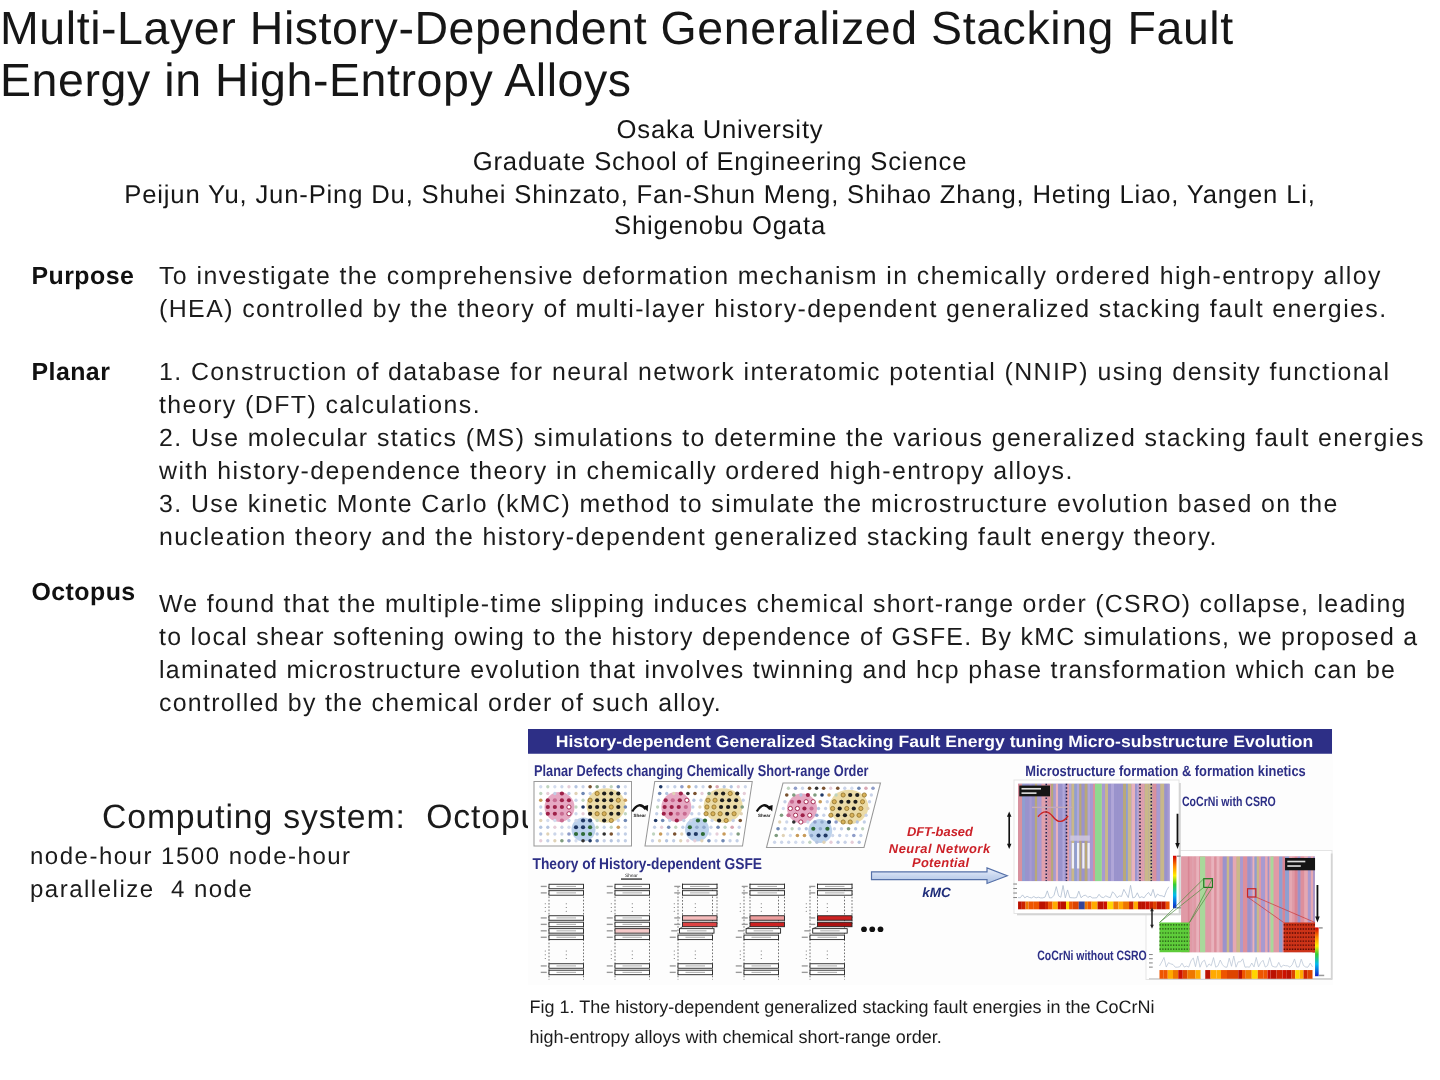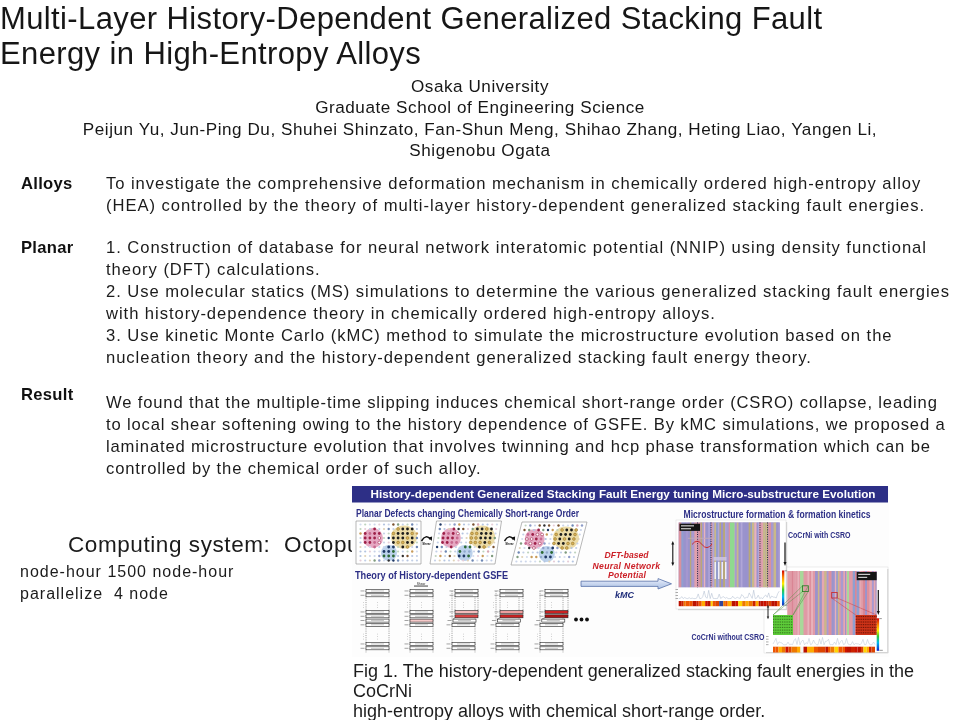--- a/index.html
+++ b/index.html
@@ -3,33 +3,33 @@
 <style>
 * { margin:0; padding:0; box-sizing:border-box; }
 html,body { width:960px; height:720px; background:#ffffff; font-family:"Liberation Sans", sans-serif; color:#1a1a1a; overflow:hidden; }
 .abs { position:absolute; }
 #title { left:0; top:0.5px; width:960px; font-size:31px; line-height:35px; letter-spacing:0.38px; color:#161616; }
 #sub { left:0; top:76px; width:960px; text-align:center; font-size:17.1px; line-height:21.3px; letter-spacing:0.55px; color:#161616; }
 .lbl { font-size:16.6px; font-weight:bold; letter-spacing:0.3px; color:#111; line-height:22px; }
 .body { font-size:16.6px; line-height:22px; letter-spacing:0.95px; color:#1b1b1b; }
 #comp1 { left:20px; top:532px; font-size:22.5px; line-height:26px; letter-spacing:0.58px; color:#1b1b1b;margin-left:48px; }
 #comp2 { left:20px; top:560.5px; font-size:16px; line-height:22.5px; letter-spacing:1.0px; color:#1b1b1b; }
-#cap { left:353px; top:661px; width:580px; font-size:18px; line-height:20px; letter-spacing:0px; color:#1c1c1c; }
+#cap { left:353px; top:661px; width:580px; font-size:12px; line-height:20px; letter-spacing:0px; color:#1c1c1c; }
 </style></head>
 <body>
 <div class="abs" id="title">Multi-Layer History-Dependent Generalized Stacking Fault<br>Energy in High-Entropy Alloys</div>
 <div class="abs" id="sub">Osaka University<br>Graduate School of Engineering Science<br>Peijun Yu, Jun-Ping Du, Shuhei Shinzato, Fan-Shun Meng, Shihao Zhang, Heting Liao, Yangen Li,<br>Shigenobu Ogata</div>
 
-<div class="abs lbl" style="left:21px; top:172.5px;">Alloys</div>
+<div class="abs lbl" style="left:21px; top:172.5px;">Purpose</div>
 <div class="abs body" style="left:106px; top:172.5px;">To investigate the comprehensive deformation mechanism in chemically ordered high-entropy alloy<br>(HEA) controlled by the theory of multi-layer history-dependent generalized stacking fault energies.</div>
 
 <div class="abs lbl" style="left:21px; top:236.7px;">Planar</div>
 <div class="abs body" style="left:106px; top:236.7px;">1. Construction of database for neural network interatomic potential (NNIP) using density functional<br>theory (DFT) calculations.<br>2. Use molecular statics (MS) simulations to determine the various generalized stacking fault energies<br>with history-dependence theory in chemically ordered high-entropy alloys.<br>3. Use kinetic Monte Carlo (kMC) method to simulate the microstructure evolution based on the<br>nucleation theory and the history-dependent generalized stacking fault energy theory.</div>
 
-<div class="abs lbl" style="left:21px; top:384.2px;">Result</div>
+<div class="abs lbl" style="left:21px; top:384.2px;">Octopus</div>
 <div class="abs body" style="left:106px; top:392.2px; letter-spacing:0.85px;">We found that the multiple-time slipping induces chemical short-range order (CSRO) collapse, leading<br>to local shear softening owing to the history dependence of GSFE. By kMC simulations, we proposed a<br>laminated microstructure evolution that involves twinning and hcp phase transformation which can be<br>controlled by the chemical order of such alloy.</div>
 
 <div class="abs" id="comp1">Computing system:&nbsp; Octopus</div>
 <div class="abs" id="comp2">node-hour 1500 node-hour<br>parallelize&nbsp; 4 node</div>
 
 <div class="abs" style="left:352px; top:486px; width:537px; height:171px;"><svg width="537" height="171" viewBox="0 0 537 171" font-family="Liberation Sans, sans-serif">
       <defs>
 <linearGradient id="rainbow" x1="0" y1="0" x2="0" y2="1">
 <stop offset="0" stop-color="#d00000"></stop>
           <stop offset="0.2" stop-color="#ff8800"></stop>

